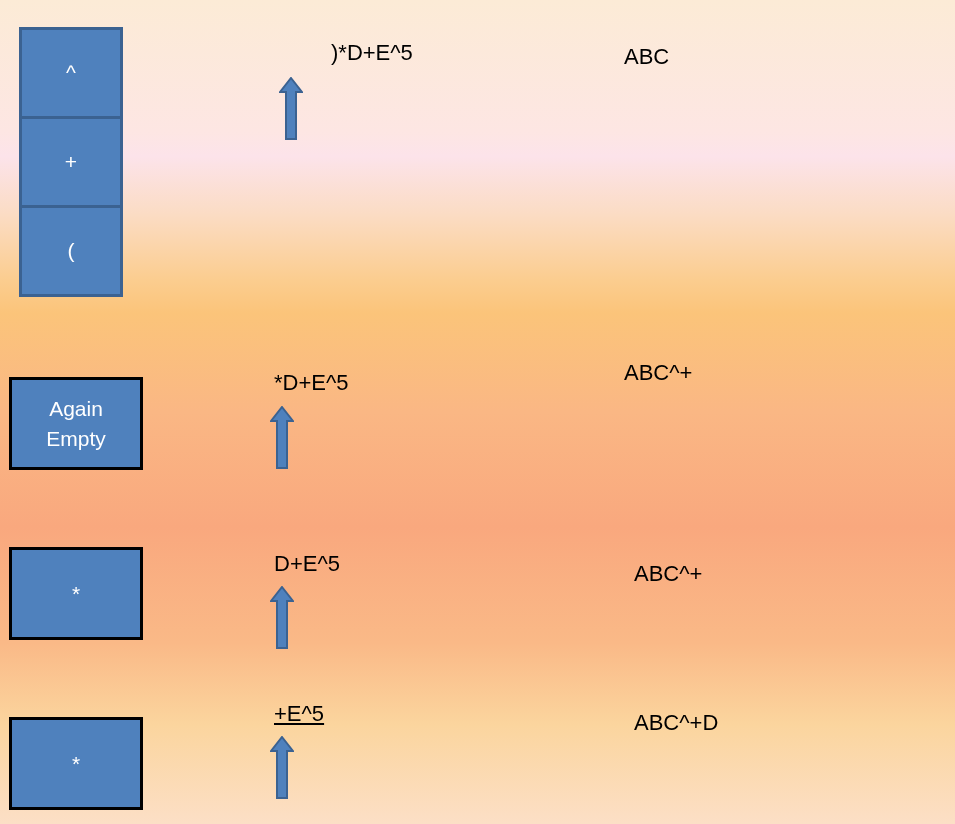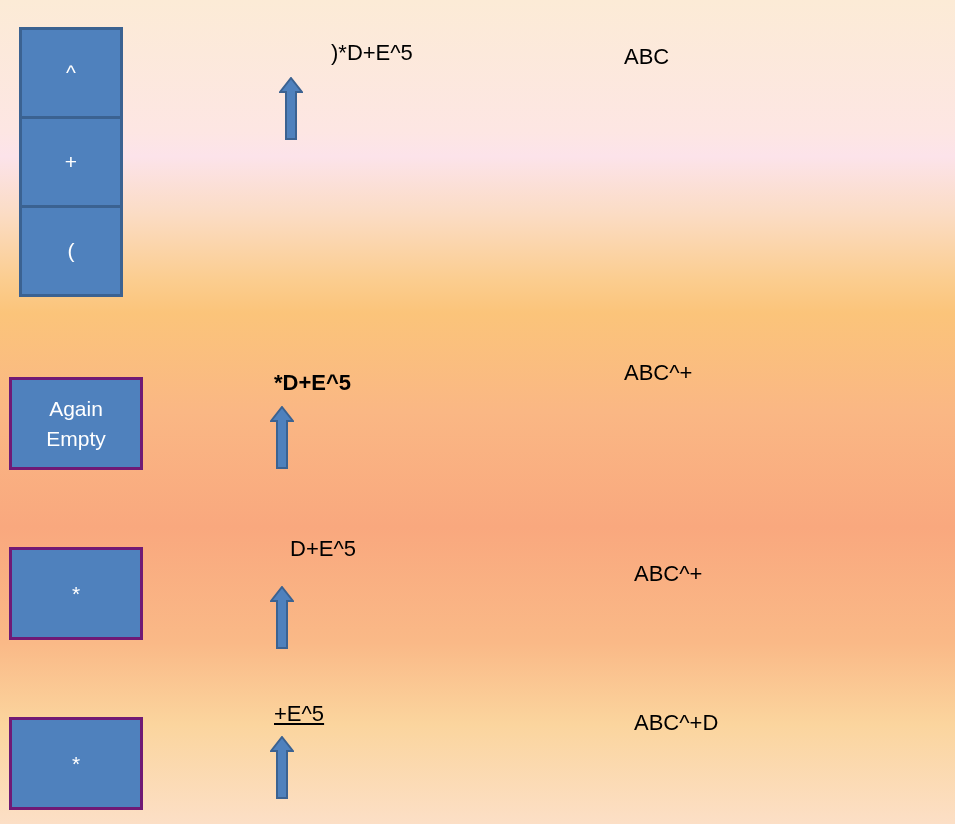--- a/index.html
+++ b/index.html
@@ -13,21 +13,21 @@
         #fbdcc4 26%,
         #fbcd8f 34%,
         #fbc47a 38%,
         #fab784 50%,
         #f9a87e 64%,
         #fab987 78%,
         #fbd59e 88%,
         #fcdfc6 100%);
     }
     .box {
-      position: absolute; background: #4f81bd; border: 3px solid #701a75;
+      position: absolute; background: #4f81bd; border: 3px solid #000000;
       box-sizing: border-box; color: #ffffff;
       display: flex; align-items: center; justify-content: center;
       font-size: 21px; text-align: center; line-height: 1.4;
     }
     .stack { position: absolute; left: 19px; top: 27px; width: 104px; }
     .stack .cell {
       position: relative; width: 104px; height: 92px;
       background: #4f81bd; border: 3px solid #3b6291; box-sizing: border-box;
       color: #fff; display: flex; align-items: center; justify-content: center;
       font-size: 21px;
@@ -55,30 +55,30 @@
   <polygon points="12,1 23,15 17,15 17,62 7,62 7,15 1,15" fill="#4f81bd" stroke="#3b6291" stroke-width="2"></polygon>
 </svg>
 <div class="out" style="left:624px; top:44px;">ABC</div>
 
 <div class="box" style="left:9px; top:377px; width:134px; height:93px;">
   <div>
     <div>Again</div>
     <div>Empty</div>
   </div>
 </div>
-<div class="expr" style="left:274px; top:370px;font-weight:bold;">*D+E^5</div>
+<div class="expr" style="left:274px; top:370px;">*D+E^5</div>
 <svg class="arrow" style="left:270px; top:406px;" viewBox="0 0 24 64">
   <polygon points="12,1 23,15 17,15 17,62 7,62 7,15 1,15" fill="#4f81bd" stroke="#3b6291" stroke-width="2"></polygon>
 </svg>
 <div class="out" style="left:624px; top:360px;">ABC^+</div>
 
 <div class="box" style="left:9px; top:547px; width:134px; height:93px;">
   <span>*</span>
 </div>
-<div class="expr" style="left:274px; top:536px;margin-left:16px;">D+E^5</div>
+<div class="expr" style="left:274px; top:551px;">D+E^5</div>
 <svg class="arrow" style="left:270px; top:586px;" viewBox="0 0 24 64">
   <polygon points="12,1 23,15 17,15 17,62 7,62 7,15 1,15" fill="#4f81bd" stroke="#3b6291" stroke-width="2"></polygon>
 </svg>
 <div class="out" style="left:634px; top:561px;">ABC^+</div>
 
 <div class="box" style="left:9px; top:717px; width:134px; height:93px;">
   <span>*</span>
 </div>
 <div class="expr" style="left:274px; top:701px;text-decoration:underline;">+E^5</div>
 <svg class="arrow" style="left:270px; top:736px;" viewBox="0 0 24 64">

